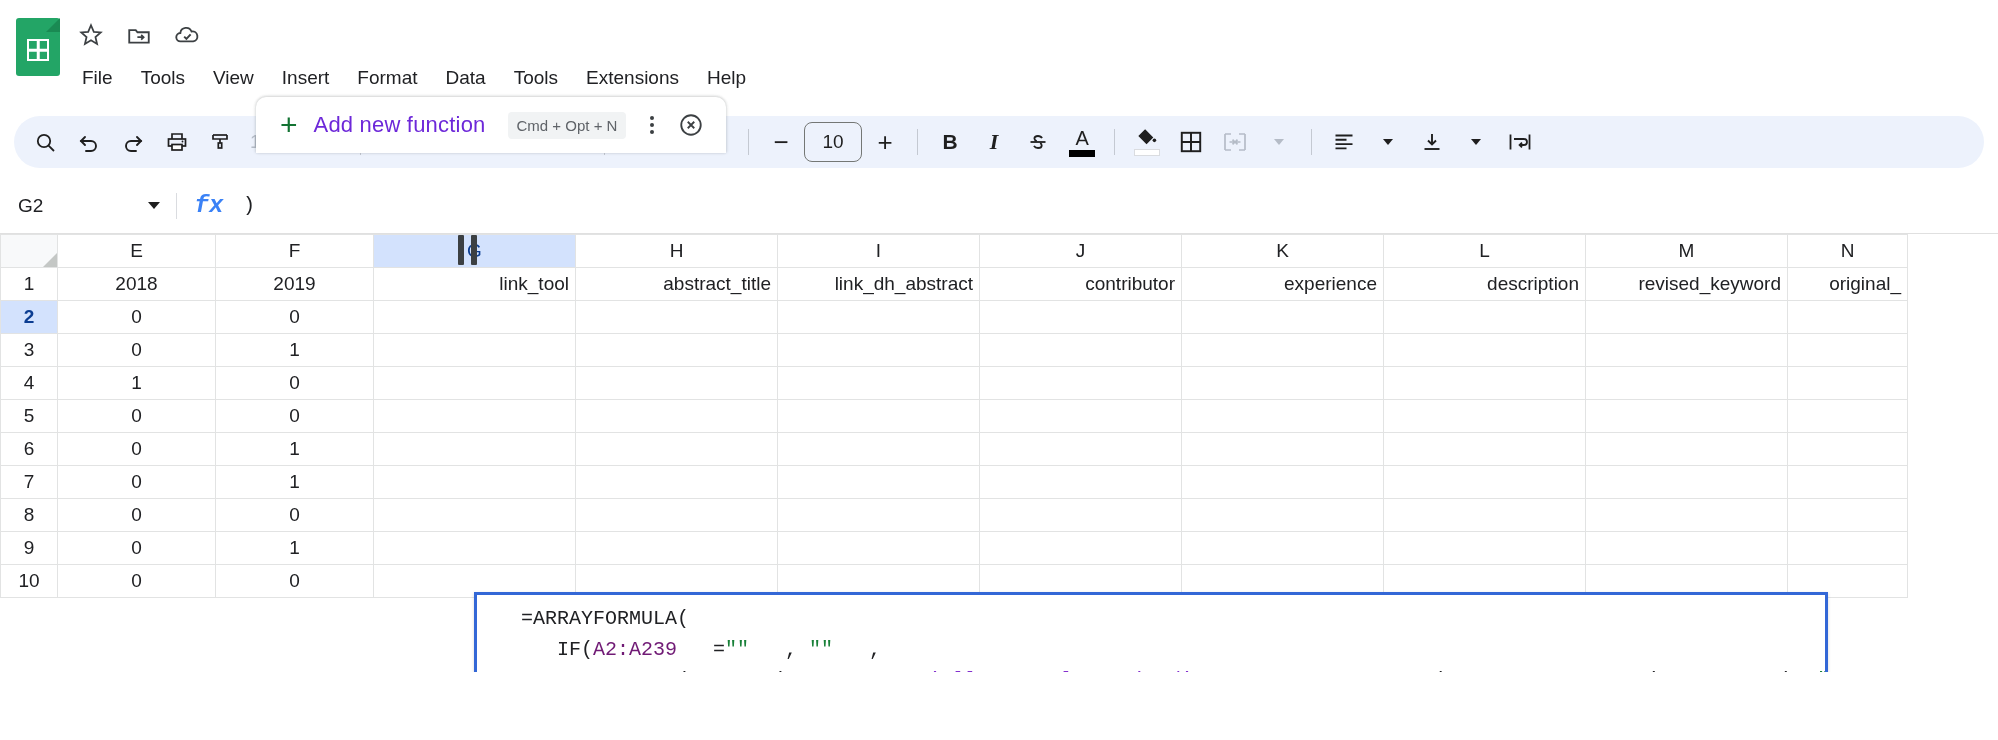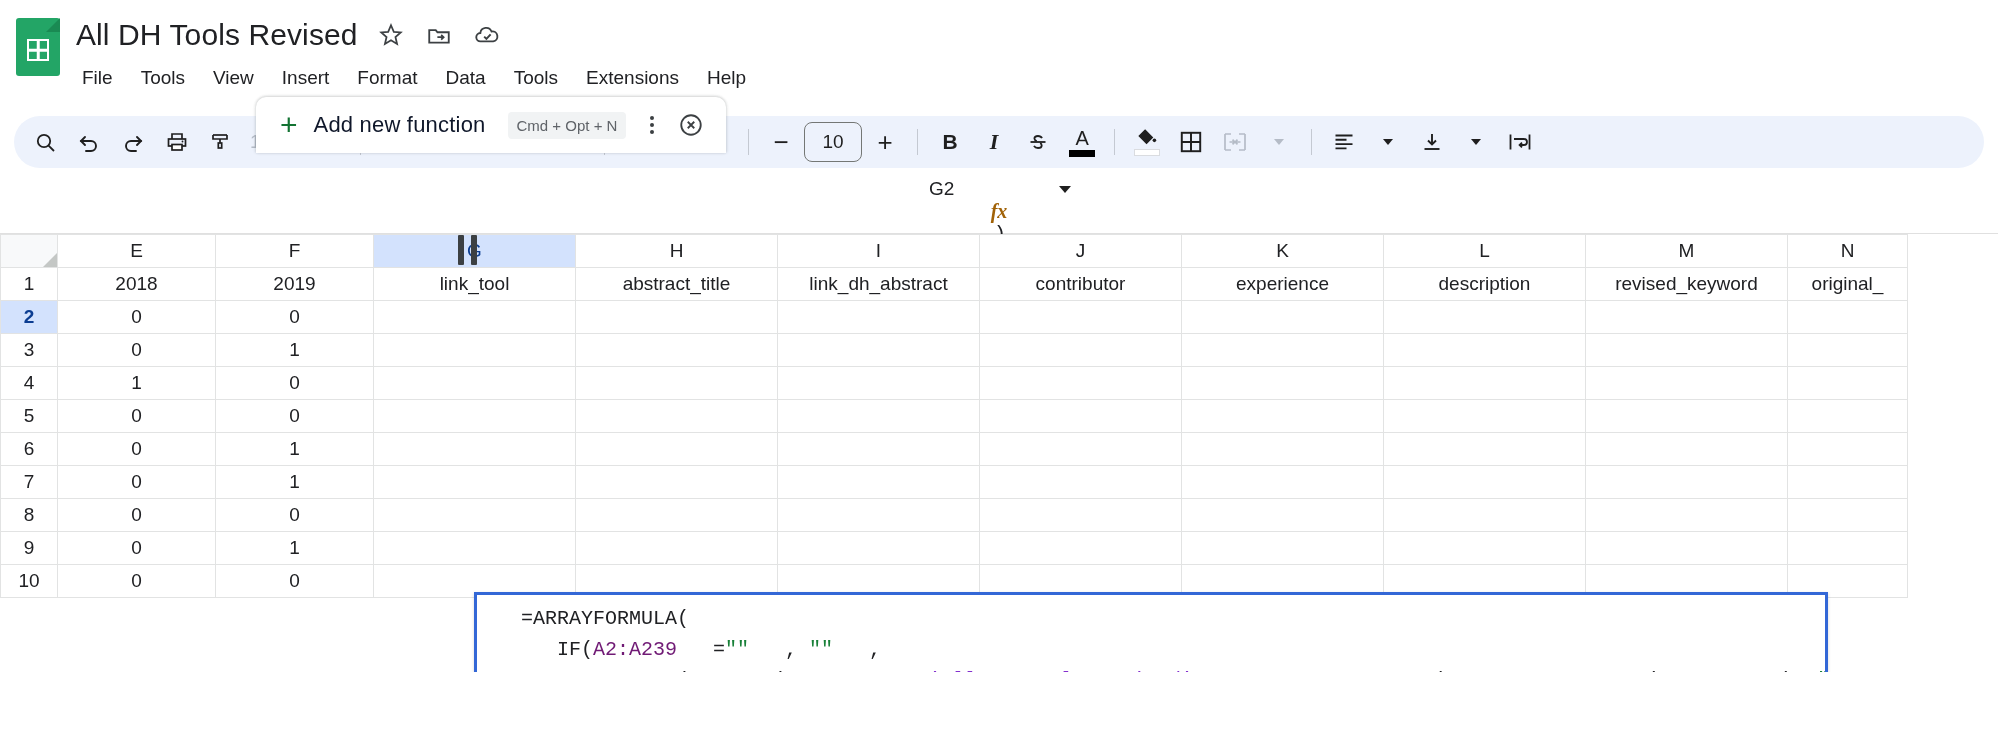--- a/index.html
+++ b/index.html
@@ -37,21 +37,21 @@
 
   
   .fn-popup {
     position:absolute; left: 256px; top: 97px; height: 56px;
     background:#fff; border-radius: 10px 10px 0 0;
     display:flex; align-items:center; gap: 16px; padding: 0 22px 0 24px;
     box-shadow: 0 -1px 3px rgba(60,64,67,.14), -1px 0 3px rgba(60,64,67,.1), 1px 0 3px rgba(60,64,67,.1);
     z-index: 40;
   }
   .fn-plus { font-size: 30px; color: #137333; line-height: 1; font-weight: 400; }
-  .fn-label { font-size: 22px; color: #0f172a; font-weight: 500; letter-spacing:.2px; }
+  .fn-label { font-size: 22px; color: #6d28d9; font-weight: 500; letter-spacing:.2px; }
   .fn-shortcut { background:#f1f3f4; color:#5f6368; font-size: 15px; padding: 5px 9px; border-radius: 4px; margin-left: 6px; }
   .fn-kebab { display:flex; flex-direction:column; gap:3px; align-items:center; padding: 4px 8px; cursor:pointer; }
   .fn-kebab i { width:4px; height:4px; border-radius:50%; background:#3c4043; display:block; }
   .fn-close { cursor:pointer; color:#3c4043; display:flex; }
 
   
   .toolbar-zone { height: 72px; background:#fff; padding: 0 14px; display:flex; align-items:center; position:relative; }
   .toolbar {
     background:#edf2fc; border-radius: 28px; height: 52px;
     display:flex; align-items:center; gap: 2px; padding: 0 10px; width:100%;
@@ -72,28 +72,28 @@
     display:flex; align-items:center; justify-content:center; background:transparent;
     font-size: 19px; color:#1f1f1f; cursor:text;
   }
   .tb-text { font-size:20px; font-weight:400; }
   .tb-text.bold { font-weight:700; font-size:21px; }
   .tb-text.ital { font-style:italic; font-family:"Liberation Serif", serif; font-size:22px; font-weight:600; }
   .swatch-btn { display:flex; flex-direction:column; align-items:center; justify-content:center; gap:2px; }
   .swatch { width:26px; height:7px; }
 
   
-  .formulabar { height: 56px; display:flex; align-items:center; background:#fff; border-bottom:1px solid #e0e0e0;flex-direction:column; }
+  .formulabar { height: 56px; display:flex; align-items:center; background:#fff; border-bottom:1px solid #e0e0e0; }
   .namebox {
     width: 176px; height:100%; display:flex; align-items:center; justify-content:space-between;
     padding: 0 16px 0 18px; cursor:pointer;
   }
   .namebox-txt { font-size:19px; color:#202124; }
   .fb-sep { width:1px; height:26px; background:#dadce0; }
-  .fx { width: 64px; display:flex; align-items:center; justify-content:center; font-style:italic; font-family:Liberation Serif, serif; font-size:20px; color:#a16207; font-weight:600; }
+  .fx { width: 64px; display:flex; align-items:center; justify-content:center; font-style:italic; font-family:Liberation Mono, monospace; font-size:24px; color:#3b82f6; font-weight:600; }
   .fb-input { flex:1; font-family:"Liberation Mono", monospace; font-size:20px; color:#202124; padding-left: 2px; }
 
   
   .grid-wrap { position:relative; height: 438px; overflow:hidden; background:#fff; }
   table.grid { border-collapse: collapse; table-layout: fixed; }
   table.grid th, table.grid td { border: 1px solid #e2e3e3; height: 33px; font-size: 19px; color:#202124; padding: 0 6px; overflow:hidden; white-space:nowrap; }
 
   th.corner { width: 57px; background:#f8f9fa; border-left:none; border-top:none; position:relative; }
   th.corner::after { content:""; position:absolute; right:0; bottom:0; width: 14px; height: 14px; background:#c4c7c5; clip-path: polygon(100% 0, 100% 100%, 0 100%); }
 
@@ -102,21 +102,21 @@
     border-top:none; font-size:18px;
   }
   th.colhead.sel { background:#d3e2fd; color:#0b3d91; font-weight:500; }
 
   td.rowhead {
     background:#fff; color:#5f6368; text-align:center; width:57px; border-left:none; font-size:18px;
   }
   td.rowhead.sel { background:#d3e2fd; color:#0b3d91; font-weight:700; }
 
   td.num { text-align:center; }
-  td.txt { text-align:center; }
+  td.txt { text-align:right; }
 
   .colE { width: 158px; } .colF { width: 158px; } .colG { width: 202px; }
   .colH { width: 202px; } .colI { width: 202px; } .colJ { width: 202px; }
   .colK { width: 202px; } .colL { width: 202px; } .colM { width: 202px; } .colN { width: 120px; }
 
   
   .resize-handles { position:absolute; left: 458px; top: 1px; display:flex; gap:7px; z-index: 12; }
   .resize-handles i { display:block; width:6px; height:30px; background:#3c4043; border-radius:1px; }
 
   
@@ -138,21 +138,20 @@
 <body>
 
 <div class="titlebar">
   <div class="logo-wrap">
     <div class="sheets-logo">
       <div class="logo-grid"></div>
     </div>
   </div>
   <div class="title-col">
     <div class="title-row">
-      <div class="doc-title">All DH Tools Revised</div>
       <div class="title-icon">
         <svg width="26" height="26" viewBox="0 0 24 24" fill="none" stroke="#3c4043" stroke-width="1.6">
           <polygon points="12,3 14.6,9.1 21,9.6 16.1,13.9 17.6,20.3 12,16.9 6.4,20.3 7.9,13.9 3,9.6 9.4,9.1"></polygon>
         </svg>
       </div>
       <div class="title-icon">
         <svg width="26" height="26" viewBox="0 0 24 24" fill="none" stroke="#3c4043" stroke-width="1.7">
           <path d="M3 7.5h6l1.6 2H21v9.5H3z"></path>
           <path d="M10.5 14h5.5M14 11.8l2.3 2.2-2.3 2.2" stroke-width="1.6"></path>
         </svg>

